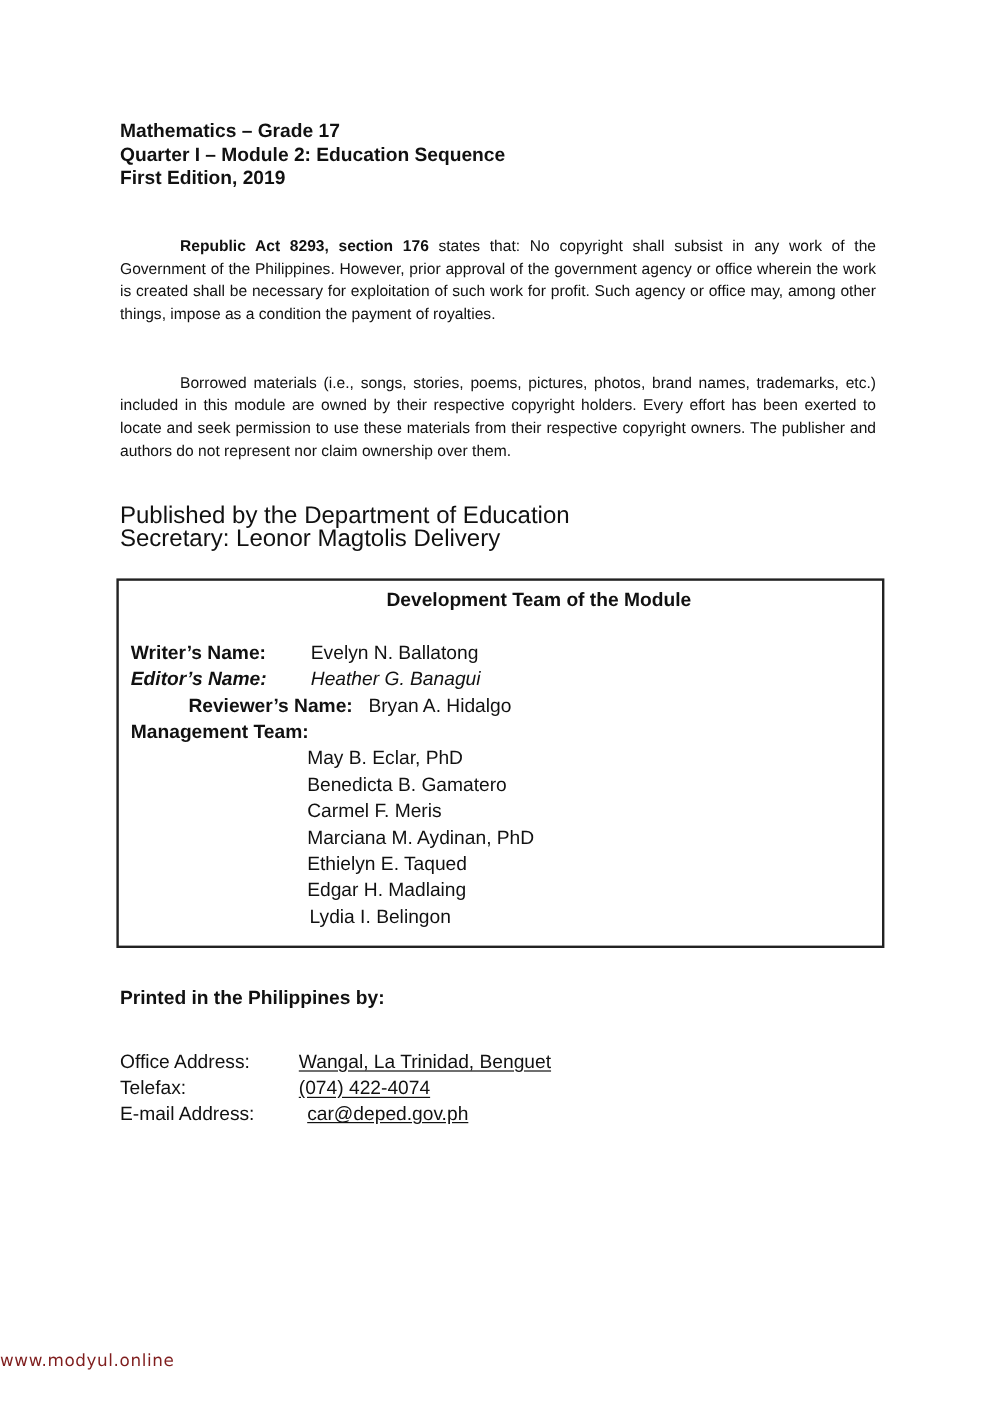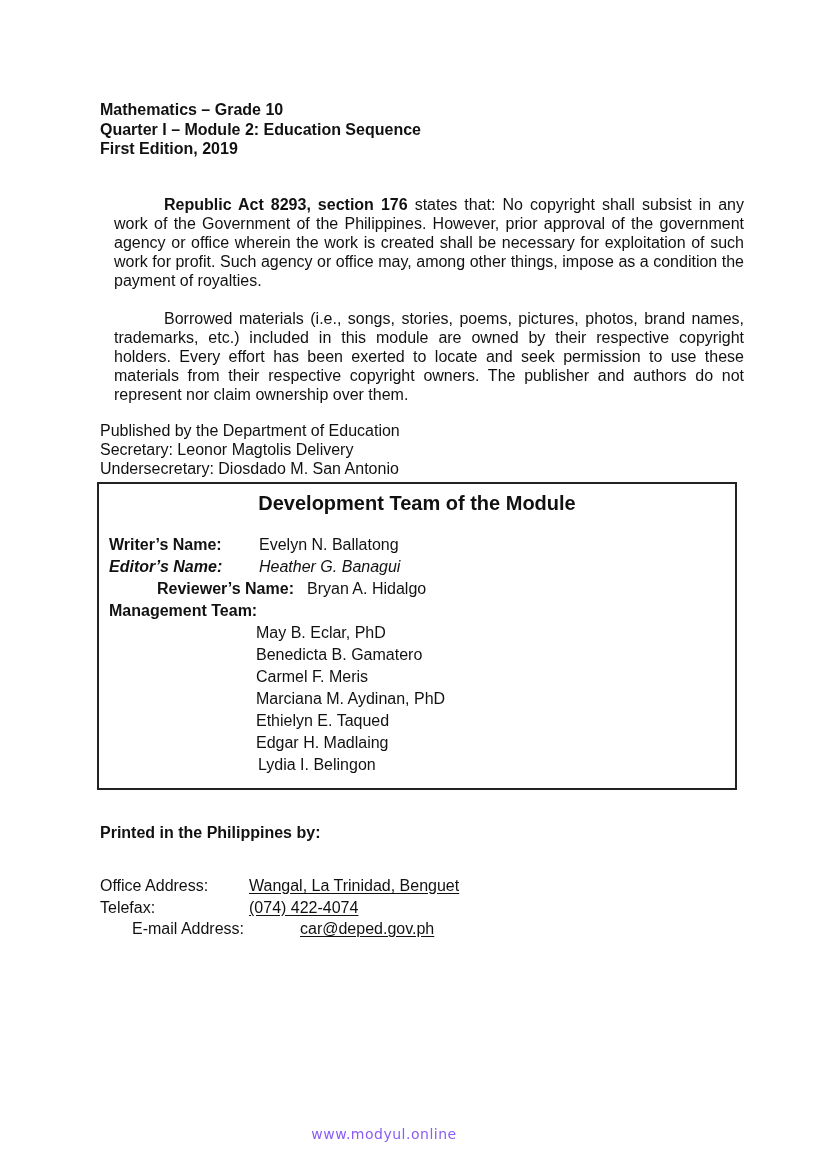--- a/index.html
+++ b/index.html
@@ -29,51 +29,51 @@
       top: 100px;
       font-weight: bold;
       font-size: 16px;
       line-height: 19.5px;
     }
     .title-block div { white-space: nowrap; }
     .para {
       position: absolute;
       left: 100px;
       width: 630px;
-      font-size: 16px;
+      font-size: 13px;
       line-height: 19px;
       text-align: justify;
       text-align-last: left;
-      margin-left: 14px;
     }
     .para .indent { display: inline-block; width: 50px; }
     .pub-block {
       position: absolute;
       left: 100px;
       top: 421px;
-      font-size: 16px;
+      font-size: 20px;
       line-height: 19px;
     }
     .pub-block div { white-space: nowrap; }
     .team-box {
       position: absolute;
       left: 97px;
       top: 482px;
       width: 636px;
       height: 304px;
       border: 2px solid #222222;
     }
     .team-title {
       position: absolute;
       top: 8px;
       left: 0;
       width: 100%;
       text-align: center;
       font-weight: bold;
-      font-size: 20px;
+      font-size: 16px;
+      padding-left: 32px;
     }
     .team-row {
       position: absolute;
       left: 10px;
       font-size: 16px;
       white-space: nowrap;
     }
     .team-row .lbl { font-weight: bold; display: inline-block; }
     .team-row .val { position: absolute; left: 150px; white-space: nowrap; }
     .mgmt-name {
@@ -93,46 +93,44 @@
       left: 149px;
       text-decoration: underline;
       text-underline-offset: 2px;
       white-space: nowrap;
     }
     .watermark {
       position: absolute;
       left: 0;
       width: 768px;
       top: 1126px;
-      text-align: center;
       font-family: "DejaVu Sans", sans-serif;
       font-size: 14px;
-      color: #8b5cf6;
+      color: #7f1d1d;
       letter-spacing: 0.5px;
     }
   </style>
 </head>
 <body>
 
 <div class="page">
 
   <div class="title-block">
-    <div>Mathematics – Grade 10</div>
+    <div>Mathematics – Grade 17</div>
     <div>Quarter I – Module 2:  Education Sequence</div>
     <div>First Edition, 2019</div>
   </div>
 
   <div class="para" style="top:195px;"><span class="indent"></span><span class="b">Republic Act 8293, section 176</span><span> states that: No copyright shall subsist in any work of the Government of the Philippines. However, prior approval of the government agency or office wherein the work is created shall be necessary for exploitation of such work for profit. Such agency or office may, among other things, impose as a condition the payment of royalties.</span></div>
 
   <div class="para" style="top:309px;"><span class="indent"></span><span>Borrowed materials (i.e., songs, stories, poems, pictures, photos, brand names, trademarks, etc.) included in this module are owned by their respective copyright holders. Every effort has been exerted to locate and seek permission to use these materials from their respective copyright owners. The publisher and authors do not represent nor claim ownership over them.</span></div>
 
   <div class="pub-block">
     <div>Published by the Department of Education</div>
     <div>Secretary: Leonor Magtolis Delivery</div>
-    <div>Undersecretary: Diosdado M. San Antonio</div>
   </div>
 
   <div class="team-box">
     <div class="team-title">Development Team of the Module</div>
 
     <div class="team-row" style="top:52px;">
       <span class="lbl">Writer’s Name:</span>
       <span class="val">Evelyn N. Ballatong</span>
     </div>
     <div class="team-row" style="top:74px;font-style:italic;">
@@ -159,19 +157,19 @@
   <div class="abs b" style="left:100px; top:800px;">Printed in the Philippines by:</div>
 
   <div class="contact-row" style="top:877px;">
     <span>Office Address:</span>
     <span class="val">Wangal, La Trinidad, Benguet</span>
   </div>
   <div class="contact-row" style="top:899px;">
     <span>Telefax:</span>
     <span class="val">(074) 422-4074</span>
   </div>
-  <div class="contact-row" style="top:920px;margin-left:32px;">
+  <div class="contact-row" style="top:920px;">
     <span>E-mail Address:</span>
-    <span class="val" style="left:168px;">car@deped.gov.ph</span>
+    <span class="val" style="left:156px;">car@deped.gov.ph</span>
   </div>
 
   <div class="watermark">www.modyul.online</div>
 </div>
 
 </body></html>

